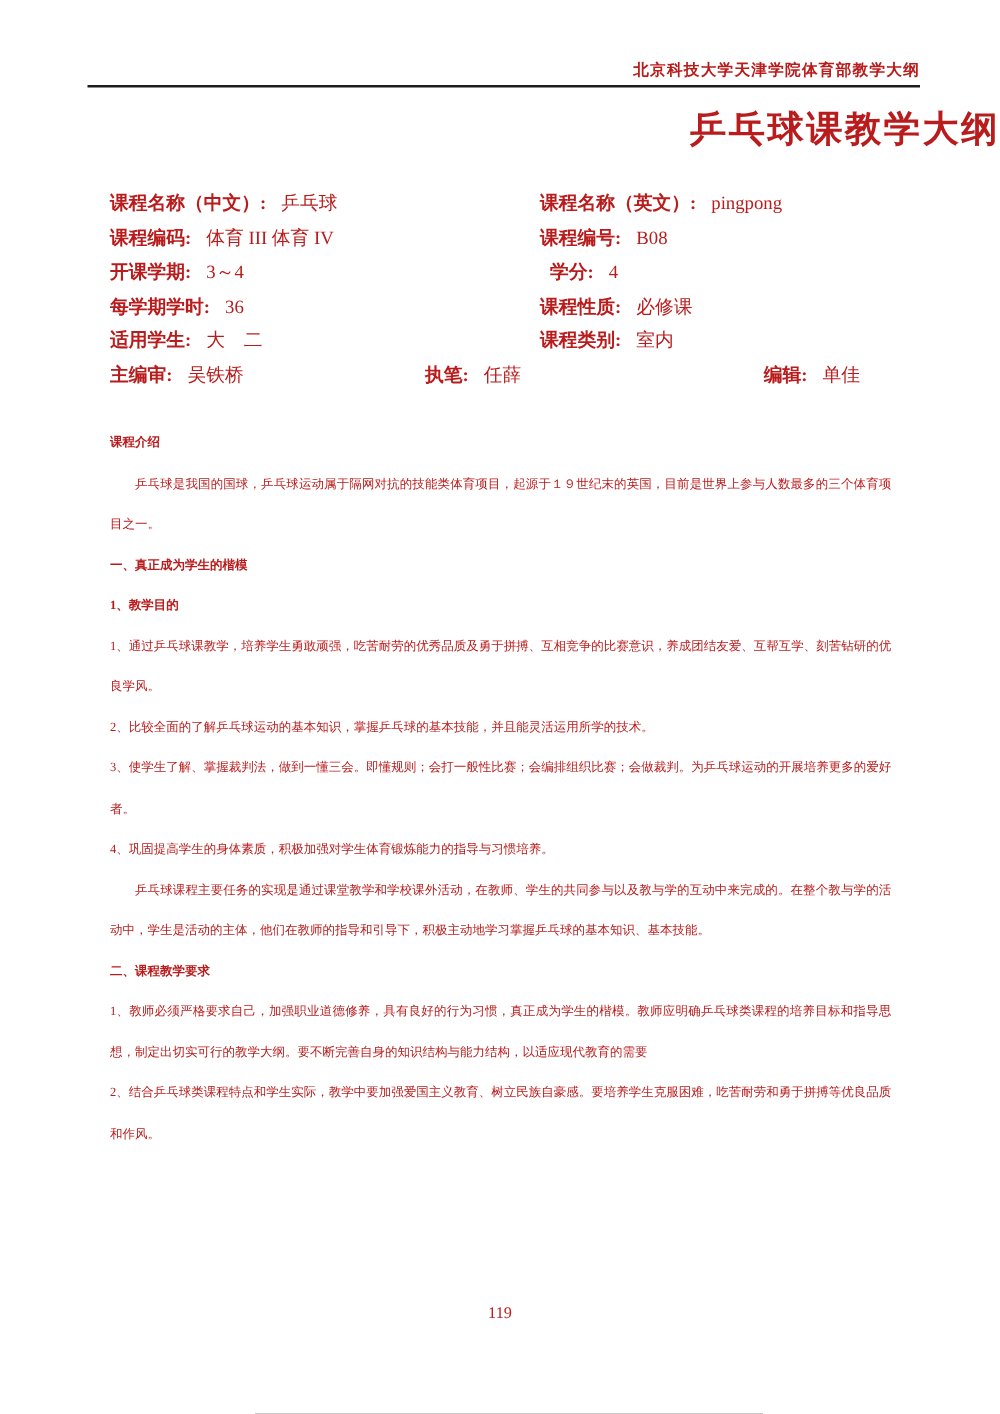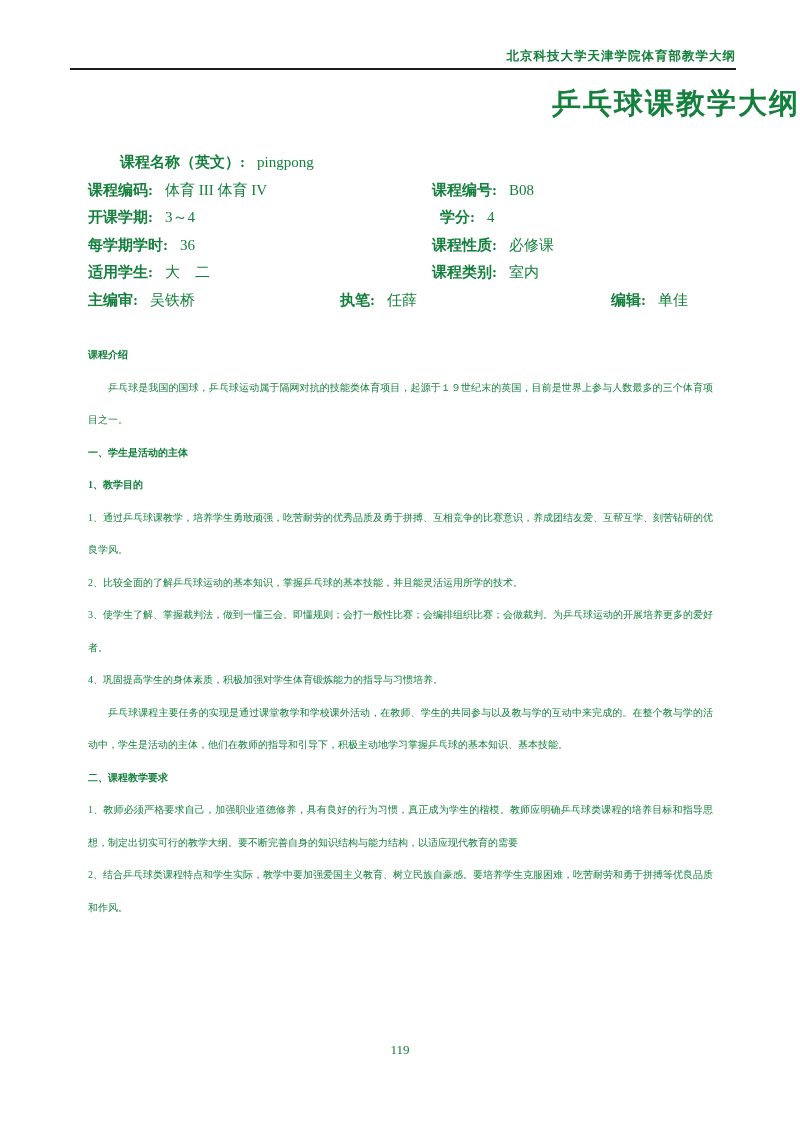--- a/index.html
+++ b/index.html
@@ -3,21 +3,21 @@
 <meta charset="utf-8">
 <style>
   html, body { margin: 0; padding: 0; background: #808080; }
   .page {
     position: relative;
     width: 800px;
     height: 1131px;
     margin: 0 auto;
     background: #ffffff;
     font-family: "Liberation Serif", "DejaVu Serif", serif;
-    color: #15803d;
+    color: #b91c1c;
     overflow: hidden;
   }
   
   .doc-header {
     position: absolute;
     top: 48px;
     left: 70px;
     right: 64px;
   }
   .doc-header .htext {
@@ -106,20 +106,23 @@
   <div class="doc-header">
     <span class="htext">北京科技大学天津学院体育部教学大纲</span>
     <hr class="hrule">
   </div>
 
   <h1 class="doc-title">乒乓球课教学大纲</h1>
 
   <div class="meta">
 
     <div class="meta-row">
+      <div class="m-cell-left">
+        <span class="m-label">课程名称（中文）:</span><span class="m-value">乒乓球</span>
+      </div>
       <div class="m-cell-right">
         <span class="m-label">课程名称（英文）:</span><span class="m-value">pingpong</span>
       </div>
     </div>
 
     <div class="meta-row">
       <div class="m-cell-left">
         <span class="m-label">课程编码:</span><span class="m-value">体育 III 体育 IV</span>
       </div>
       <div class="m-cell-right">
@@ -166,21 +169,21 @@
       </div>
     </div>
 
   </div>
 
   <div class="body-flow">
 
     <h2 class="heading">课程介绍</h2>
     <p class="indent">乒乓球是我国的国球，乒乓球运动属于隔网对抗的技能类体育项目，起源于１９世纪末的英国，目前是世界上参与人数最多的三个体育项目之一。</p>
 
-    <h2 class="heading gap-section">一、学生是活动的主体</h2>
+    <h2 class="heading gap-section">一、真正成为学生的楷模</h2>
 
     <h3 class="heading gap-sub">1、教学目的</h3>
     <p>1、通过乒乓球课教学，培养学生勇敢顽强，吃苦耐劳的优秀品质及勇于拼搏、互相竞争的比赛意识，养成团结友爱、互帮互学、刻苦钻研的优良学风。</p>
     <p>2、比较全面的了解乒乓球运动的基本知识，掌握乒乓球的基本技能，并且能灵活运用所学的技术。</p>
     <p>3、使学生了解、掌握裁判法，做到一懂三会。即懂规则；会打一般性比赛；会编排组织比赛；会做裁判。为乒乓球运动的开展培养更多的爱好者。</p>
     <p>4、巩固提高学生的身体素质，积极加强对学生体育锻炼能力的指导与习惯培养。</p>
 
     <p class="indent">乒乓球课程主要任务的实现是通过课堂教学和学校课外活动，在教师、学生的共同参与以及教与学的互动中来完成的。在整个教与学的活动中，学生是活动的主体，他们在教师的指导和引导下，积极主动地学习掌握乒乓球的基本知识、基本技能。</p>
 
     <h2 class="heading gap-section">二、课程教学要求</h2>

